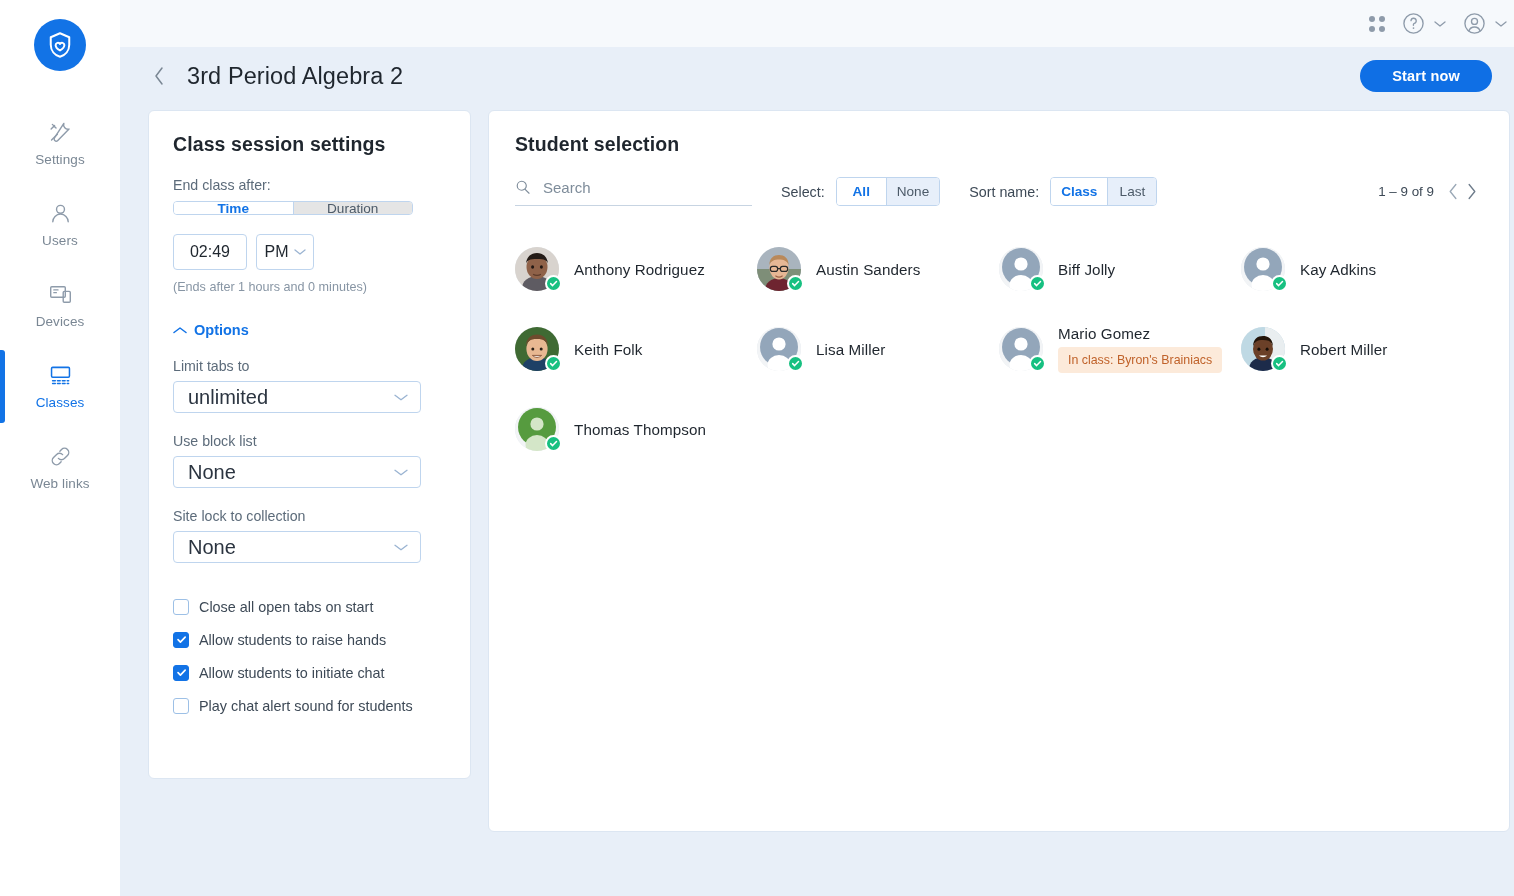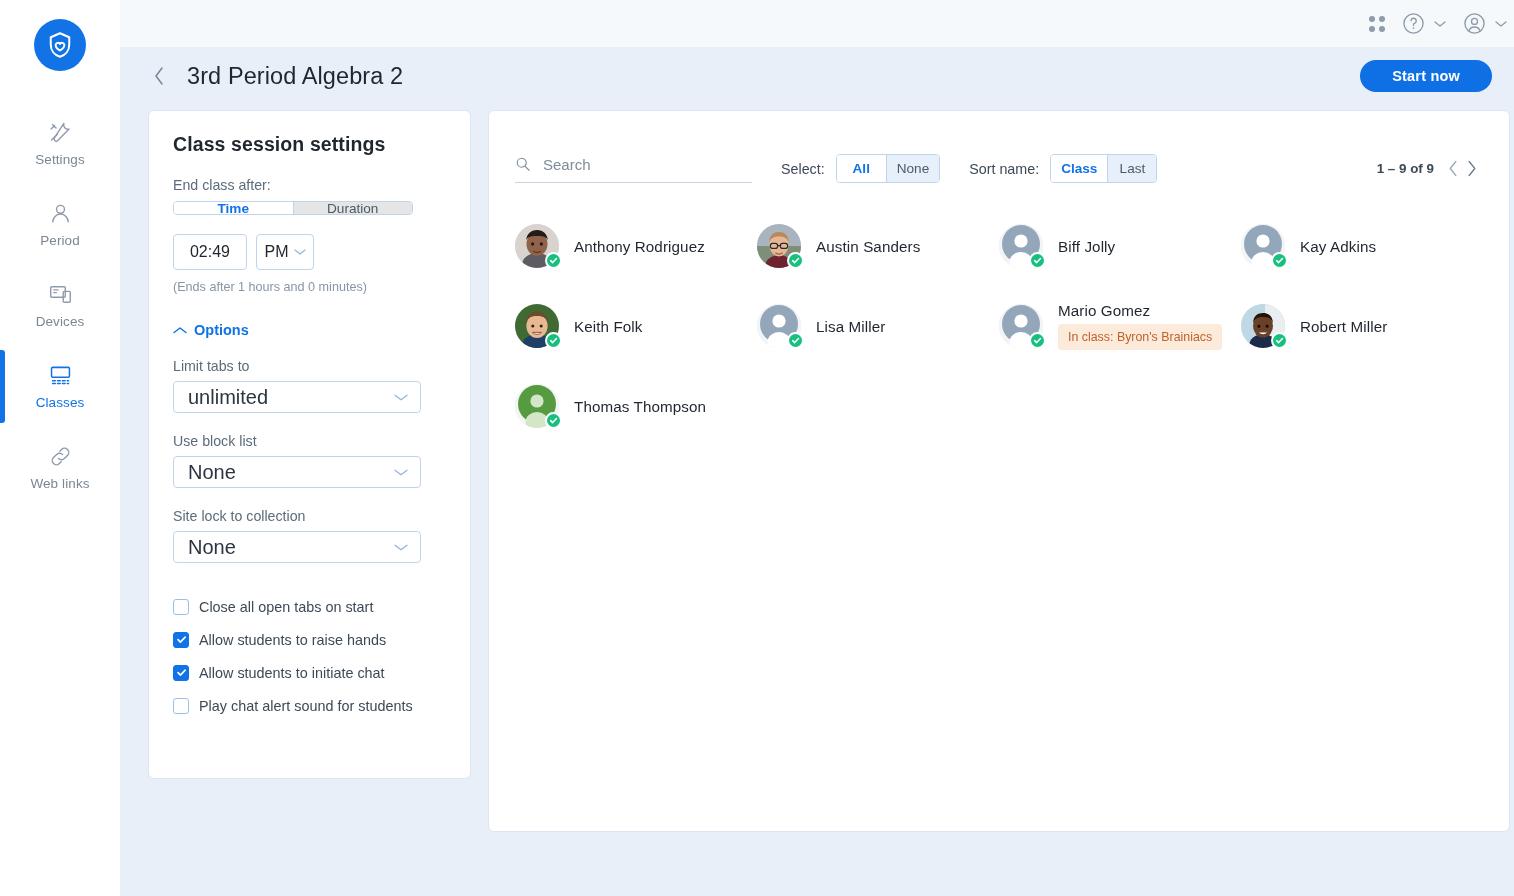--- a/index.html
+++ b/index.html
@@ -364,21 +364,20 @@
     color: #1273E6;
     font-weight: bold;
   }
   .seg-sm > div + div { border-left: 1px solid #BFD5EE; }
   .pager {
     margin-left: auto;
     display: flex;
     align-items: center;
     gap: 3px;
     padding-right: 4px;
-    font-weight: bold;
   }
   .pager-count { font-size: 13.4px; color: #3D4956; margin-right: 9px; }
   .pager-btn { cursor: pointer; line-height: 0; padding: 2px; }
 
   .stu-grid {
     margin-top: 30px;
     display: grid;
     grid-template-columns: repeat(4, 242px);
     column-gap: 0px;
     row-gap: 14px;
@@ -450,21 +449,21 @@
         <span class="nav-label">Settings</span>
       </a>
 
       <a class="nav-item" href="#">
         <span class="nav-ico">
           <svg width="25" height="25" viewBox="0 0 24 24" fill="none" stroke="#8E9BAA" stroke-width="1.35" stroke-linecap="round" stroke-linejoin="round">
             <circle cx="12" cy="8" r="3.8"></circle>
             <path d="M4.6 20a7.4 7.4 0 0 1 14.8 0"></path>
           </svg>
         </span>
-        <span class="nav-label">Period</span>
+        <span class="nav-label">Users</span>
       </a>
 
       <a class="nav-item" href="#">
         <span class="nav-ico">
           <svg width="25" height="25" viewBox="0 0 24 24" fill="none" stroke="#8E9BAA" stroke-width="1.35" stroke-linecap="round" stroke-linejoin="round">
             <rect x="2.6" y="4.6" width="14" height="10" rx="1"></rect>
             <rect x="14.6" y="9" width="6.8" height="10.4" rx="1"></rect>
             <path d="M5.6 7.6h4M5.6 10.2h2.4"></path>
           </svg>
         </span>
@@ -636,20 +635,21 @@
             <span class="check-label">Allow students to initiate chat</span>
           </div>
           <div class="check-row">
             <span class="cbox"></span>
             <span class="check-label">Play chat alert sound for students</span>
           </div>
         </div>
       </div>
 
       <div class="card students-card">
+        <h2 class="card-title">Student selection</h2>
 
         <div class="stu-toolbar">
           <div class="search-box">
             <span style="line-height:0">
               <svg width="16" height="16" viewBox="0 0 18 18" fill="none" stroke="#7E8C9A" stroke-width="1.3" stroke-linecap="round">
                   <circle cx="7.6" cy="7.6" r="5.1"></circle>
                   <path d="M11.4 11.6l4.4 4.4"></path>
                 </svg>
             </span>
             <input type="text" placeholder="Search" style="">

